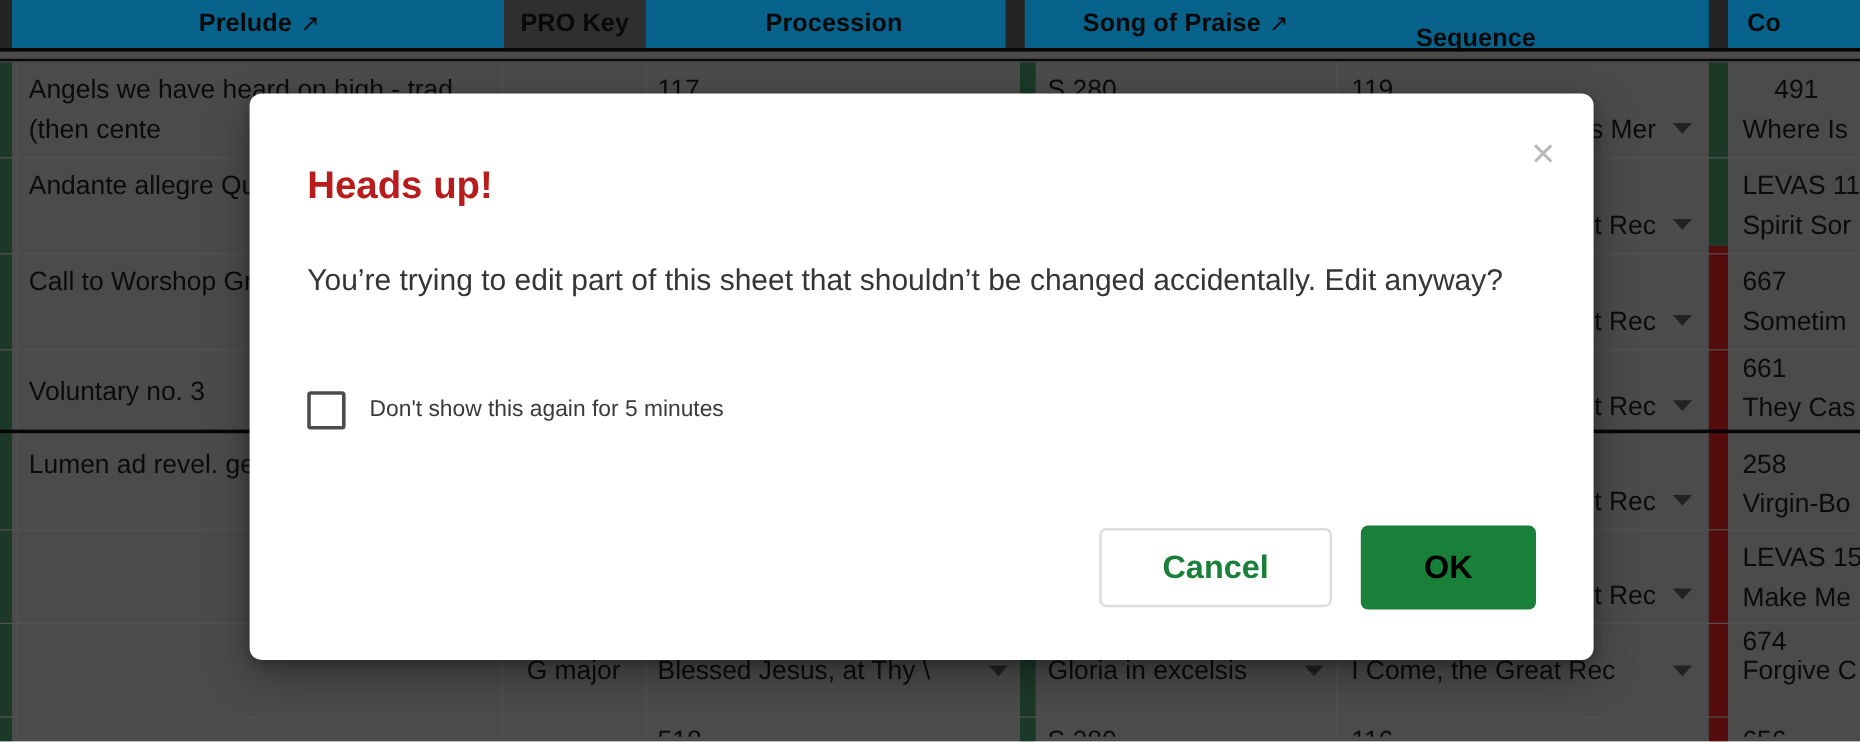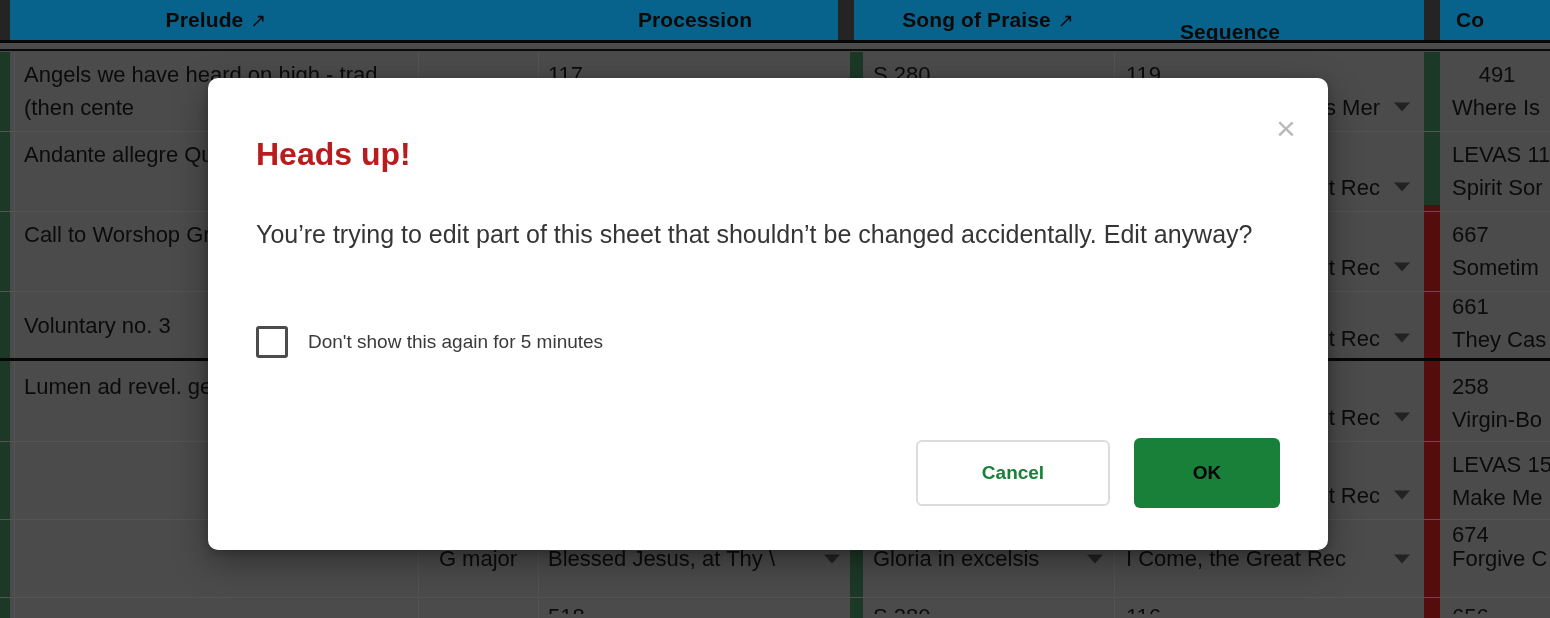--- a/index.html
+++ b/index.html
@@ -220,21 +220,21 @@
   .dialog-actions {
     position: absolute;
     right: 48px;
     bottom: 42px;
     display: flex;
     align-items: center;
     gap: 24px;
   }
   .btn {
     font-family: "Liberation Sans", sans-serif;
-    font-size: 19px;
+    font-size: 27px;
     font-weight: bold;
     border-radius: 6px;
     cursor: pointer;
     box-sizing: border-box;
     display: flex;
     align-items: center;
     justify-content: center;
   }
   .btn-cancel {
     width: 194px;
@@ -256,20 +256,23 @@
 
 <div class="screen">
 
   <div class="sheet">
 
     <div class="header-band">
       <div class="header-cell" style="left:14px;width:404px;">
         <span>Prelude</span>
         <span class="hdr-arrow">↗</span>
       </div>
+      <div class="header-cell selected" style="left:420px;width:118px;">
+        <span>PRO Key</span>
+      </div>
       <div class="header-cell" style="left:540px;width:310px;">
         <span>Procession</span>
       </div>
       <div class="header-cell" style="left:862px;width:252px;">
         <span>Song of Praise</span>
         <span class="hdr-arrow">↗</span>
       </div>
       <div class="header-cell" style="left:1076px;width:308px;margin-top:12px;">
         <span>Sequence</span>
       </div>

